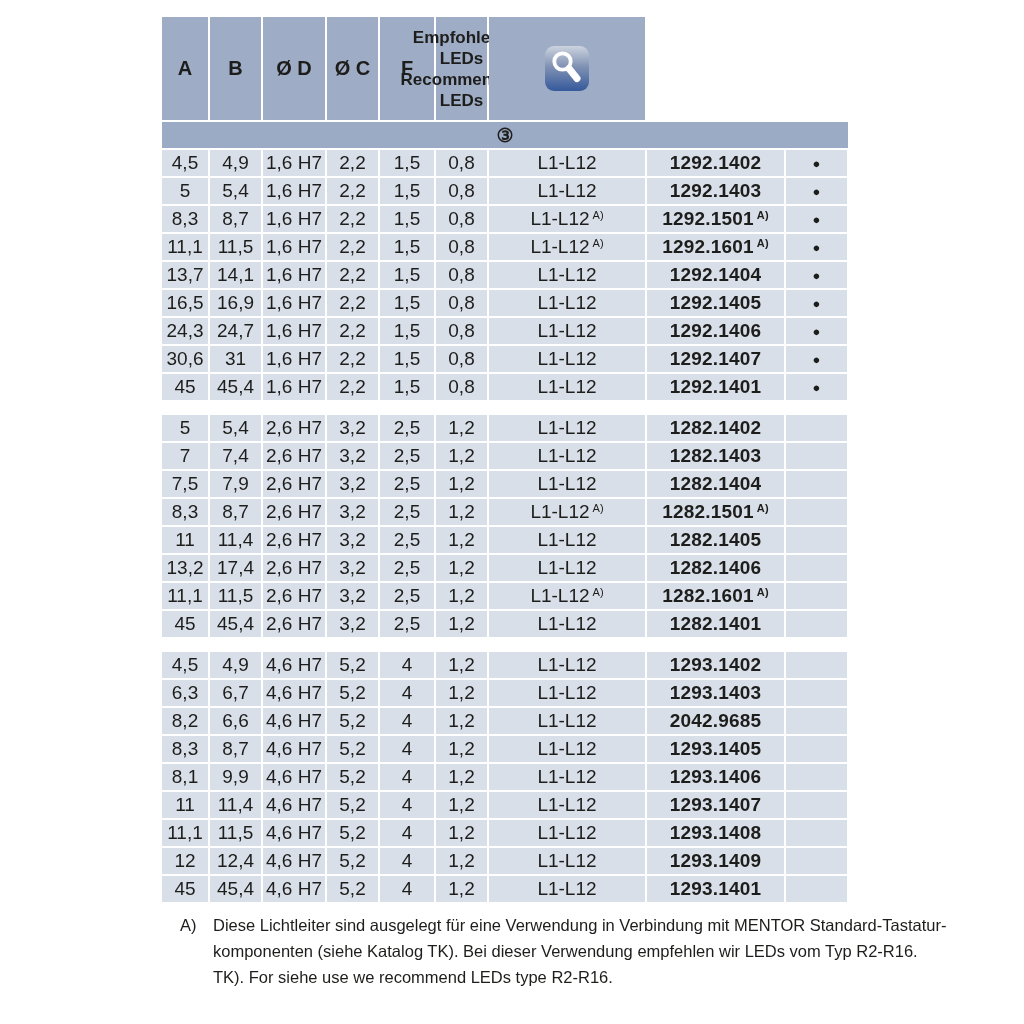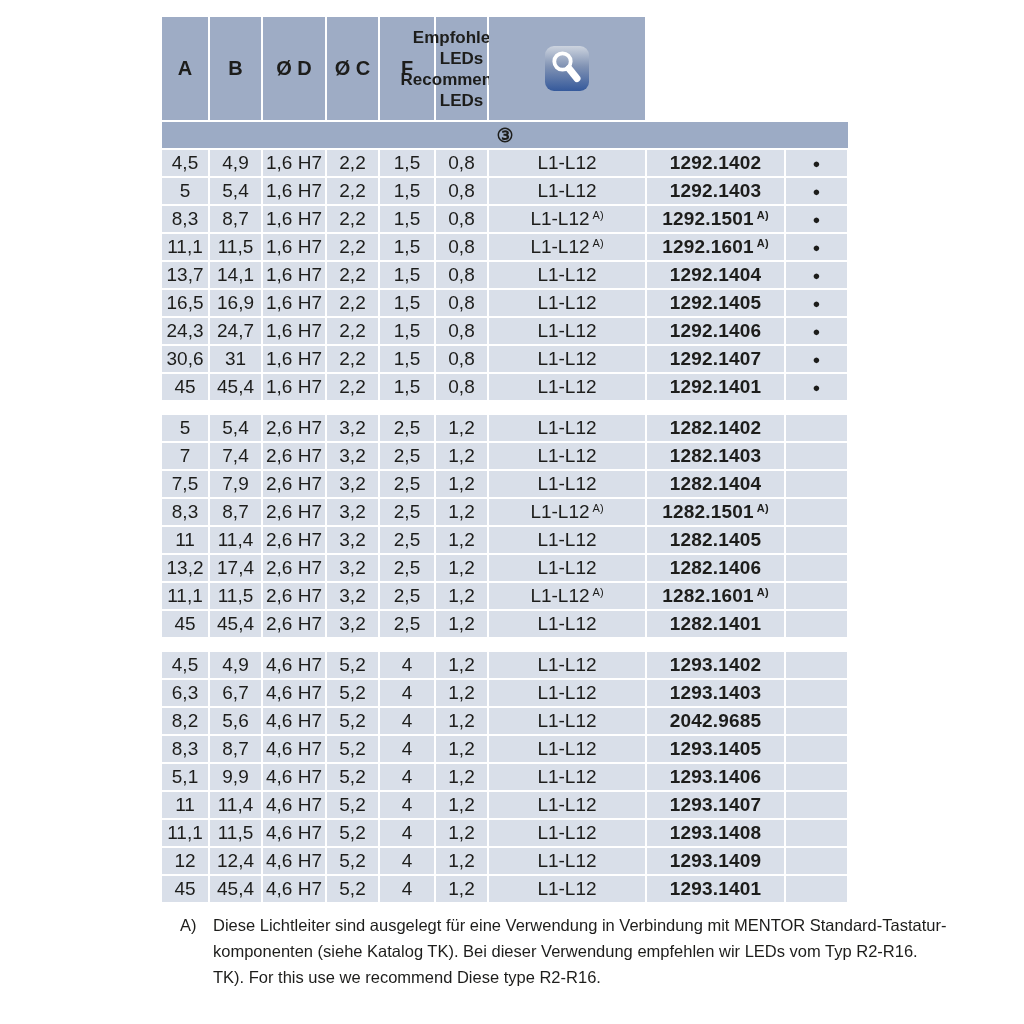--- a/index.html
+++ b/index.html
@@ -267,38 +267,38 @@
       <div class="cell">6,3</div>
       <div class="cell">6,7</div>
       <div class="cell">4,6 H7</div>
       <div class="cell">5,2</div>
       <div class="cell">4</div>
       <div class="cell">1,2</div>
       <div class="cell">L1-L12</div>
       <div class="cell art">1293.1403</div>
       <div class="cell"></div>
       <div class="cell">8,2</div>
-      <div class="cell">5,6</div>
+      <div class="cell">6,6</div>
       <div class="cell">4,6 H7</div>
       <div class="cell">5,2</div>
       <div class="cell">4</div>
       <div class="cell">1,2</div>
       <div class="cell">L1-L12</div>
       <div class="cell art">2042.9685</div>
       <div class="cell"></div>
       <div class="cell">8,3</div>
       <div class="cell">8,7</div>
       <div class="cell">4,6 H7</div>
       <div class="cell">5,2</div>
       <div class="cell">4</div>
       <div class="cell">1,2</div>
       <div class="cell">L1-L12</div>
       <div class="cell art">1293.1405</div>
       <div class="cell"></div>
-      <div class="cell">5,1</div>
+      <div class="cell">8,1</div>
       <div class="cell">9,9</div>
       <div class="cell">4,6 H7</div>
       <div class="cell">5,2</div>
       <div class="cell">4</div>
       <div class="cell">1,2</div>
       <div class="cell">L1-L12</div>
       <div class="cell art">1293.1406</div>
       <div class="cell"></div>
       <div class="cell">11</div>
       <div class="cell">11,4</div>
@@ -338,15 +338,15 @@
       <div class="cell"></div>
     </div>
 
 </div>
 
 <div class="footnote">
   <div class="fn-marker">A)</div>
   <div class="fn-lines" id="fnLines">
       <div>Diese Lichtleiter sind ausgelegt für eine Verwendung in Verbindung mit MENTOR Standard-Tastatur-</div>
       <div>komponenten (siehe Katalog TK). Bei dieser Verwendung empfehlen wir LEDs vom Typ R2-R16.</div>
-      <div>TK). For this use we recommend Diese type R2-R16.</div>
+      <div>TK). For siehe use we recommend LEDs type R2-R16.</div>
     </div>
 </div>
 
 </body></html>

